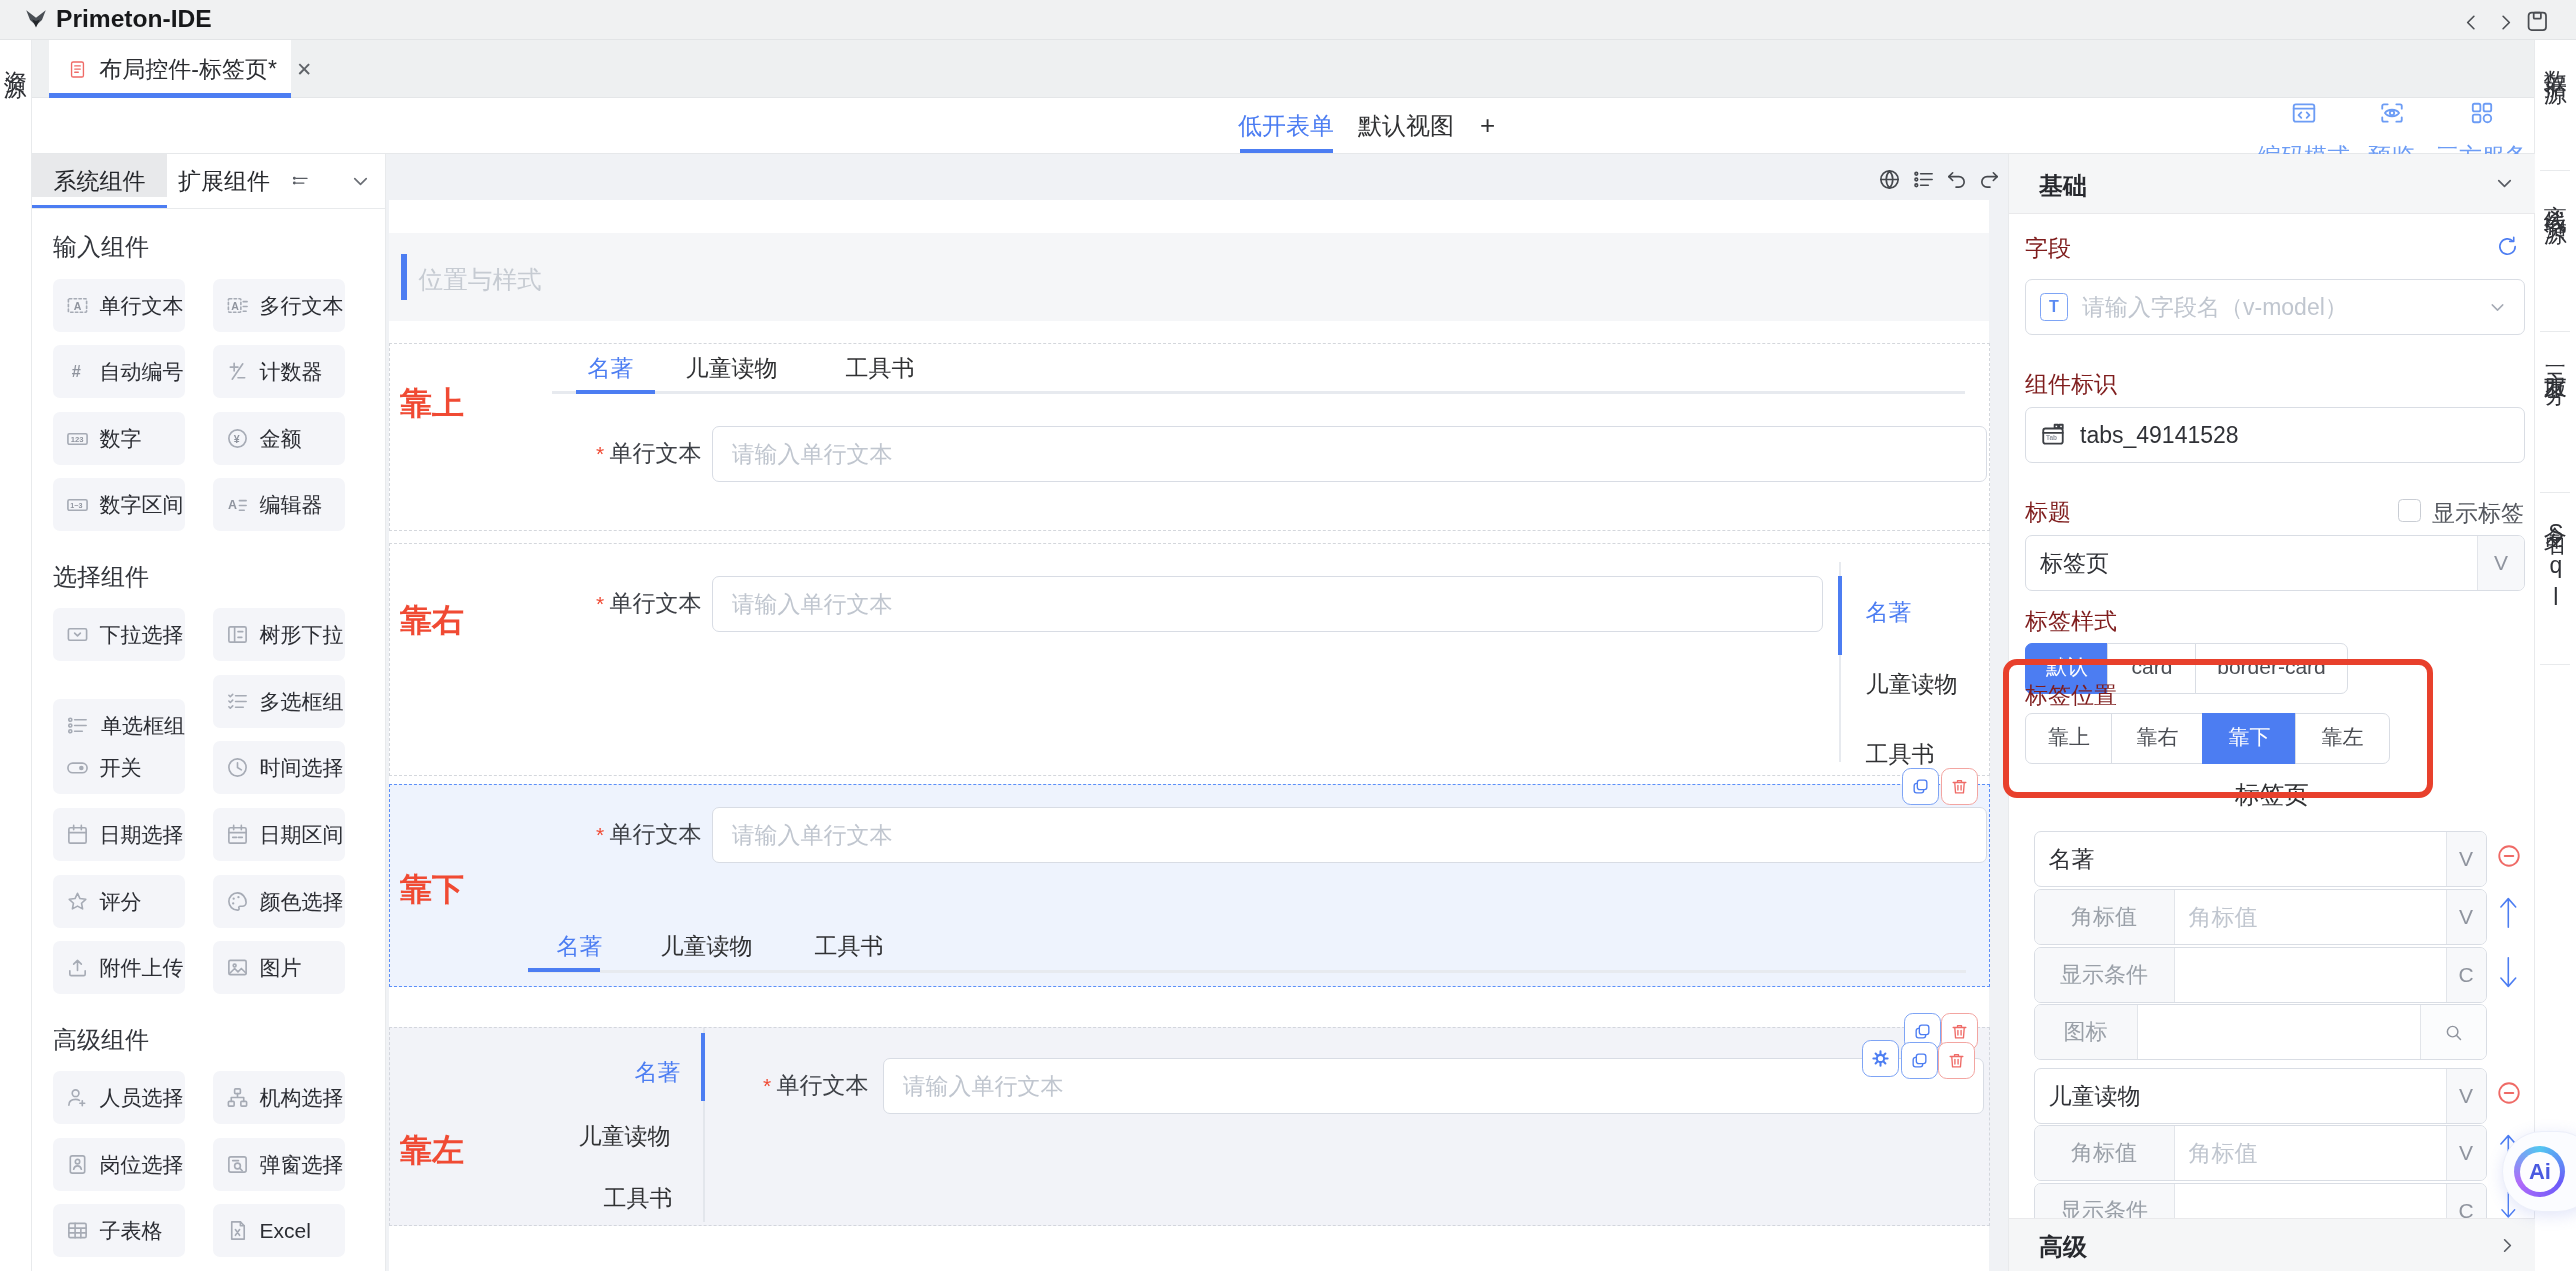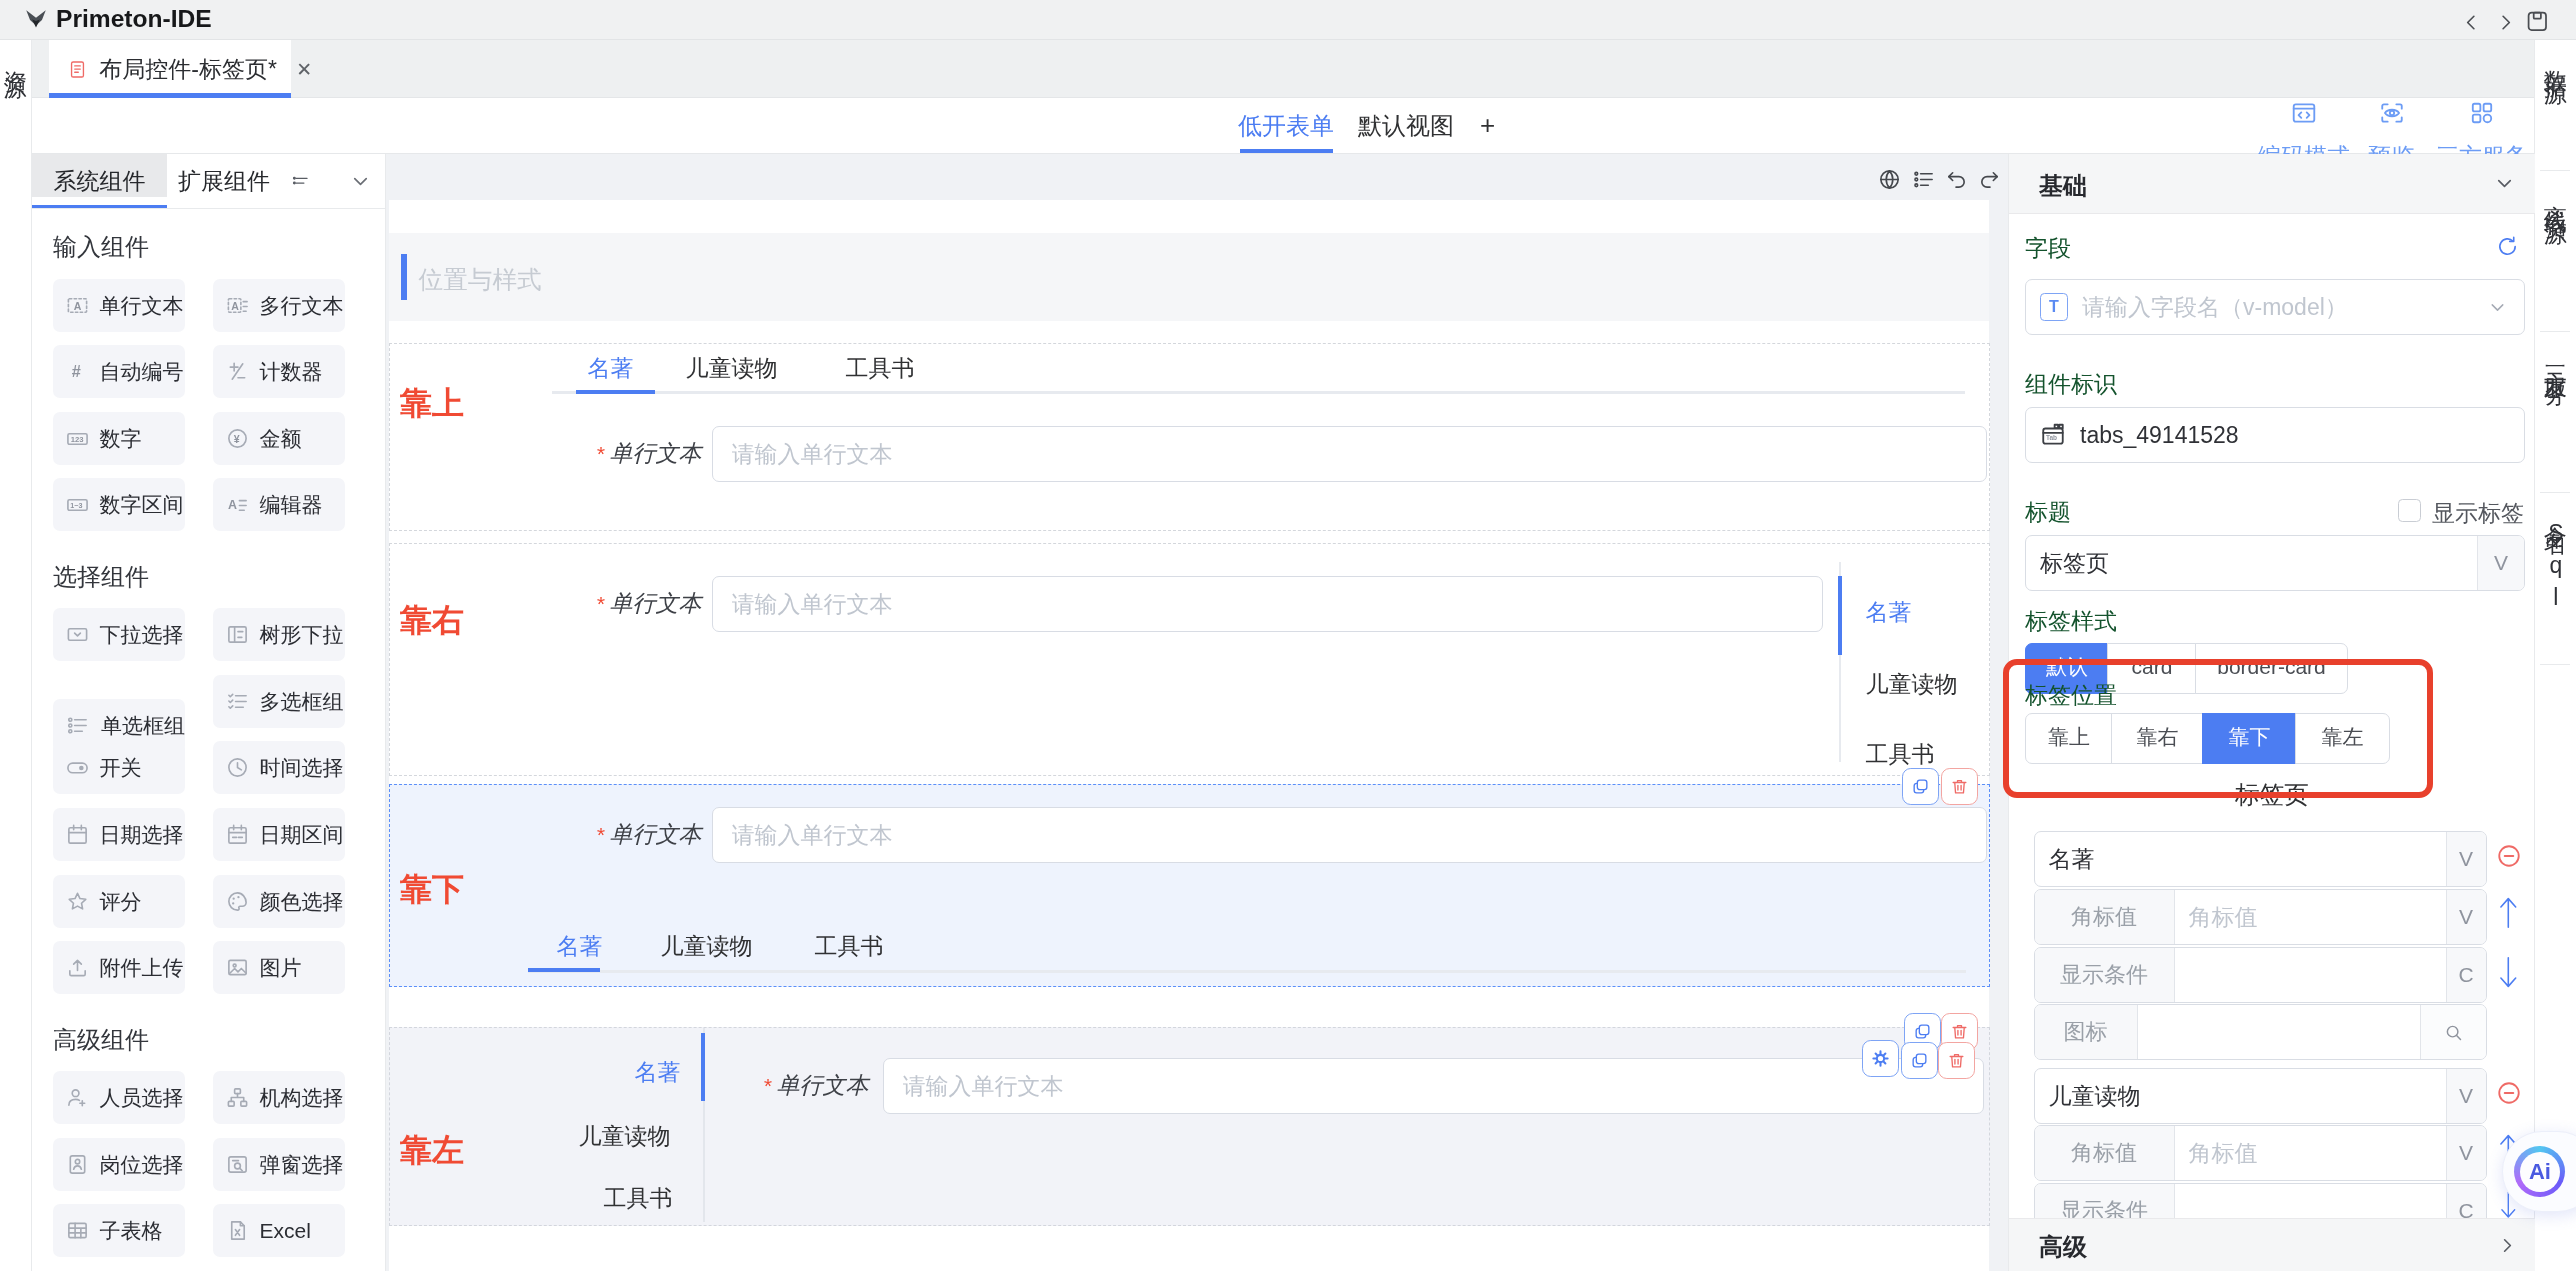--- a/index.html
+++ b/index.html
@@ -30,31 +30,31 @@
   .pitem .lb{font-size:21px;color:#2b2d33;white-space:nowrap;}
   .ci{color:#a6abb5;width:23px;height:23px;flex:0 0 23px;}
   .gtitle{position:absolute;left:21px;font-size:24px;font-weight:500;color:#33363c;}
   
   #canvas{left:386px;top:154px;width:1622px;height:1117px;background:#f0f2f5;}
   #page{left:2.6px;top:46px;width:1600px;height:1071px;background:#fff;}
   .block{position:absolute;left:2.6px;width:1599px;border:1.8px dashed #d4d7dc;background:#fff;}
   .rlabel{position:absolute;font-size:32px;font-weight:700;color:#f04a33;line-height:33px;}
   .ctab{position:absolute;font-size:23px;color:#303133;height:30px;line-height:30px;cursor:pointer;white-space:nowrap;}
   .ctab.on{color:#4c7df2;}
-  .flabel{position:absolute;text-align:right;font-size:23px;color:#3e4147;font-style:italic;}
+  .flabel{position:absolute;text-align:right;font-size:23px;color:#3e4147;}
   .flabel .star{color:#f04a33;margin-right:5.3px;font-size:21px;}
   .finput{position:absolute;height:54px;background:#fff;border:1.8px solid #d8dce4;border-radius:7px;display:flex;align-items:center;}
   .finput input{border:none;outline:none;background:transparent;width:100%;font:inherit;font-size:23px;color:#303133;padding:0 19px;}
   input::placeholder{color:#c0c6cf;}
   .hbtn{position:absolute;width:35px;height:35px;border-radius:8.8px;background:#fff;display:flex;align-items:center;justify-content:center;cursor:pointer;}
   .hbtn.blue{border:1.8px solid #7ea4f5;color:#4c7df2;}
   .hbtn.red{border:1.8px solid #f3a5a1;color:#ef6a66;}
   
   #inspector{left:2008px;top:154px;width:526px;height:1117px;background:#fff;border-left:0.9px solid #e8eaec;}
-  .ilabel{position:absolute;left:16px;font-size:23px;color:#14532d;height:26px;line-height:26px;}
+  .ilabel{position:absolute;left:16px;font-size:23px;color:#7f1d1d;height:26px;line-height:26px;}
   .ibox{position:absolute;left:16px;width:498px;height:54px;border:1.8px solid #d9dde4;border-radius:7px;background:#fff;display:flex;align-items:center;overflow:hidden;}
   .ibox input{border:none;outline:none;background:transparent;flex:1;font:inherit;font-size:23px;color:#2f3136;padding:0 14px;min-width:0;}
   .suffix{height:100%;display:flex;align-items:center;justify-content:center;background:#f7f8fa;border-left:1.8px solid #e2e5ea;color:#8f949e;font-size:21px;flex:0 0 auto;}
   .prepend{height:100%;display:flex;align-items:center;justify-content:center;background:#f7f8fa;border-right:1.8px solid #e2e5ea;color:#9aa0a8;font-size:22px;flex:0 0 auto;}
   .seg{height:49px;line-height:46px;text-align:center;font-size:21px;color:#4a4d53;background:#fff;border:1.8px solid #d9dde4;position:absolute;cursor:pointer;}
   .seg.on{background:#4c7df2;border-color:#4c7df2;color:#fff;}
   .sideic{position:absolute;cursor:pointer;}
   #advbar{position:absolute;left:0;top:1064px;width:526px;height:53px;background:#f5f6f7;border-top:0.9px solid #e9e9eb;z-index:25;}
   #redbox{left:2003px;top:659px;width:430px;height:139px;border:6.1px solid #e8402c;border-radius:14px;z-index:30;pointer-events:none;}
   #aiwrap{left:2502px;top:1131px;width:96px;height:81px;background:#fbfcff;border:0.9px solid #eceffa;border-radius:40px;box-shadow:0 3.5px 16px rgba(90,110,220,.18);z-index:40;display:flex;align-items:center;}

